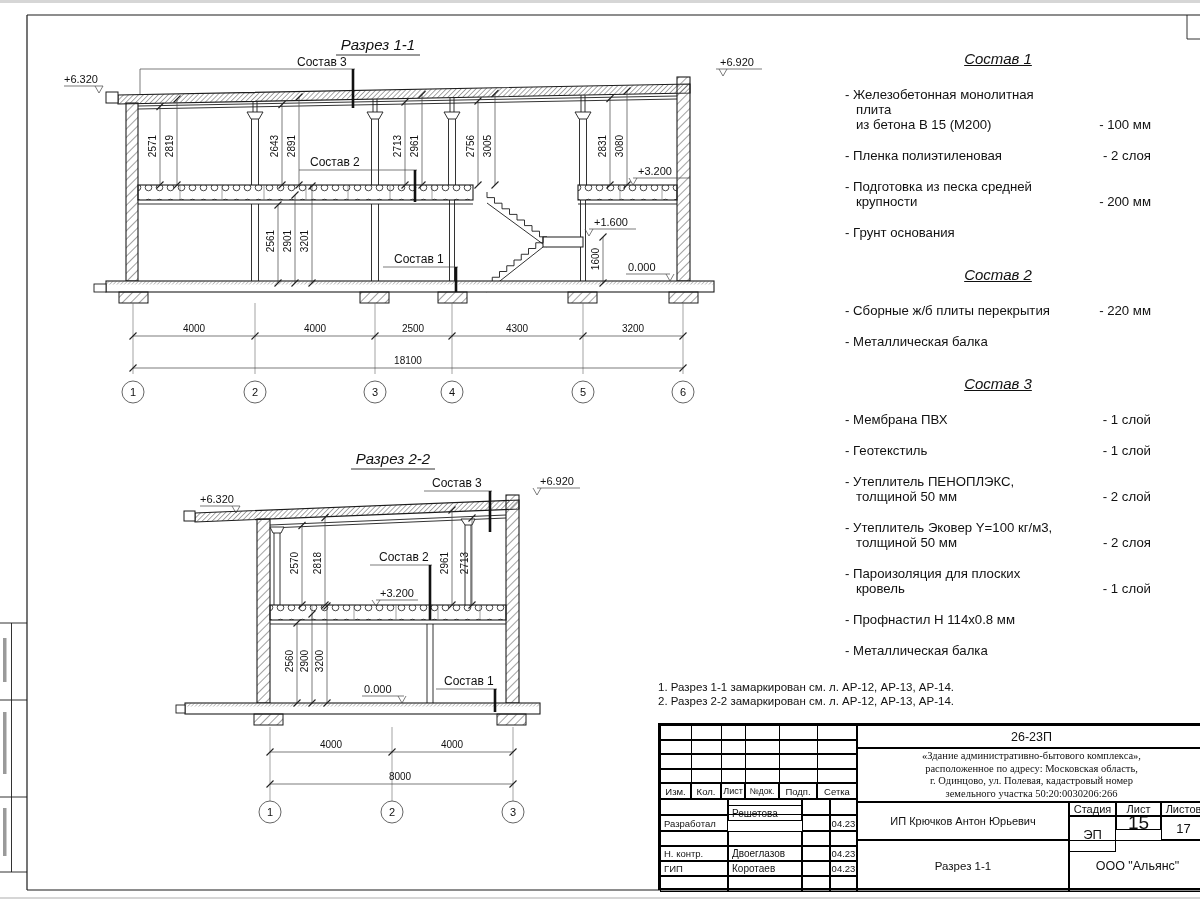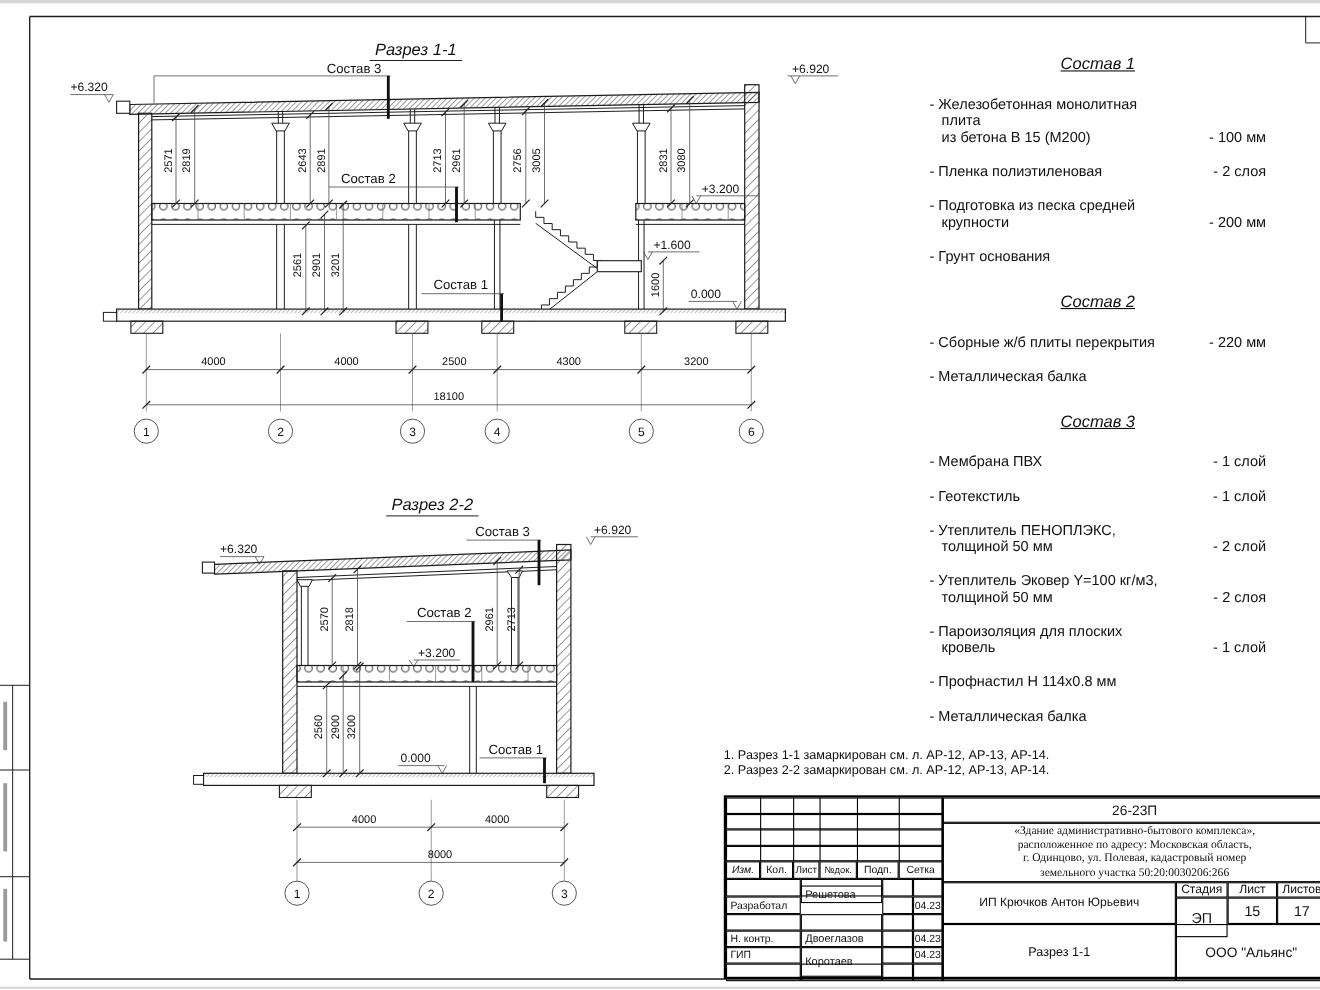--- a/index.html
+++ b/index.html
@@ -382,21 +382,21 @@
   <div>2. Разрез 2-2 замаркирован см. л. АР-12, АР-13, АР-14.</div>
 </div>
 
 
 <div class="titleblock">
 
   <div class="cell" style="left:0;top:0;width:197px;height:15px;"></div>
   <div class="cell" style="left:0;top:15px;width:197px;height:14px;"></div>
   <div class="cell" style="left:0;top:29px;width:197px;height:15px;"></div>
   <div class="cell" style="left:0;top:44px;width:197px;height:14px;"></div>
-  <div class="cell" style="left:0;top:58px;width:31px;height:16px;font-size:9.5px;font-style:italic;">Изм.</div>
+  <div class="cell" style="left:0;top:58px;width:31px;height:16px;font-size:9.5px;">Изм.</div>
   <div class="cell" style="left:31px;top:58px;width:30px;height:16px;font-size:9.5px;">Кол.</div>
   <div class="cell" style="left:61px;top:58px;width:24px;height:16px;font-size:9px;">Лист</div>
   <div class="cell" style="left:85px;top:58px;width:34px;height:16px;font-size:8.5px;">№док.</div>
   <div class="cell" style="left:119px;top:58px;width:38px;height:16px;font-size:9.5px;">Подп.</div>
   <div class="cell" style="left:157px;top:58px;width:40px;height:16px;font-size:9.5px;">Сетка</div>
 
   <div style="position:absolute;left:31px;top:0;width:1px;height:58px;background:#000;"></div>
   <div style="position:absolute;left:61px;top:0;width:1px;height:58px;background:#000;"></div>
   <div style="position:absolute;left:85px;top:0;width:1px;height:58px;background:#000;"></div>
   <div style="position:absolute;left:119px;top:0;width:1px;height:58px;background:#000;"></div>
@@ -412,21 +412,21 @@
   <div class="cell" style="left:170px;top:90px;width:27px;height:16px;font-size:9.5px;">04.23</div>
   <div class="cell left" style="left:0;top:106px;width:68px;height:15px;"></div>
   <div class="cell" style="left:68px;top:106px;width:74px;height:15px;"></div>
   <div class="cell" style="left:142px;top:106px;width:28px;height:15px;"></div>
   <div class="cell" style="left:170px;top:106px;width:27px;height:15px;"></div>
   <div class="cell left" style="left:0;top:121px;width:68px;height:15px;font-size:9.5px;">Н. контр.</div>
   <div class="cell left" style="left:68px;top:121px;width:74px;height:15px;font-size:10px;">Двоеглазов</div>
   <div class="cell" style="left:142px;top:121px;width:28px;height:15px;"></div>
   <div class="cell" style="left:170px;top:121px;width:27px;height:15px;font-size:9.5px;">04.23</div>
   <div class="cell left" style="left:0;top:136px;width:68px;height:15px;font-size:9.5px;">ГИП</div>
-  <div class="cell left" style="left:68px;top:136px;width:74px;height:27px;font-size:10px;">Коротаев</div>
+  <div class="cell left" style="left:68px;top:136px;width:74px;height:15px;font-size:10px;">Коротаев</div>
   <div class="cell" style="left:142px;top:136px;width:28px;height:15px;"></div>
   <div class="cell" style="left:170px;top:136px;width:27px;height:15px;font-size:9.5px;">04.23</div>
   <div class="cell" style="left:0;top:151px;width:68px;height:16px;"></div>
   <div class="cell" style="left:68px;top:151px;width:74px;height:16px;"></div>
   <div class="cell" style="left:142px;top:151px;width:28px;height:16px;"></div>
   <div class="cell" style="left:170px;top:151px;width:27px;height:16px;"></div>
 
   <div style="position:absolute;left:196px;top:0;width:2px;height:167px;background:#000;"></div>
 
   <div class="cell" style="left:197px;top:0;width:349px;height:23px;font-size:12.5px;">26-23П</div>
@@ -434,19 +434,19 @@
     <div class="tb-pre">«Здание административно-бытового комплекса»,
 расположенное по адресу: Московская область,
 г. Одинцово, ул. Полевая, кадастровый номер
 земельного участка 50:20:0030206:266</div>
   </div>
   <div class="cell" style="left:197px;top:77px;width:212px;height:38px;font-size:11px;">ИП Крючков Антон Юрьевич</div>
   <div class="cell" style="left:409px;top:77px;width:47px;height:14px;font-size:11px;">Стадия</div>
   <div class="cell" style="left:456px;top:77px;width:45px;height:14px;font-size:11px;">Лист</div>
   <div class="cell" style="left:501px;top:77px;width:45px;height:14px;font-size:11px;">Листов</div>
   <div class="cell" style="left:409px;top:91px;width:47px;height:36px;font-size:13px;">ЭП</div>
-  <div class="cell" style="left:456px;top:91px;width:45px;height:24px;font-size:13px;">15</div>
+  <div class="cell" style="left:456px;top:91px;width:45px;height:14px;font-size:19px;">15</div>
   <div class="cell" style="left:501px;top:91px;width:45px;height:24px;font-size:13px;">17</div>
   <div class="cell" style="left:197px;top:115px;width:212px;height:52px;font-size:11.5px;">Разрез 1-1</div>
   <div class="cell" style="left:409px;top:115px;width:137px;height:52px;font-size:12.5px;">ООО "Альянс"</div>
 </div>
 
 </div>
 
 </body></html>

